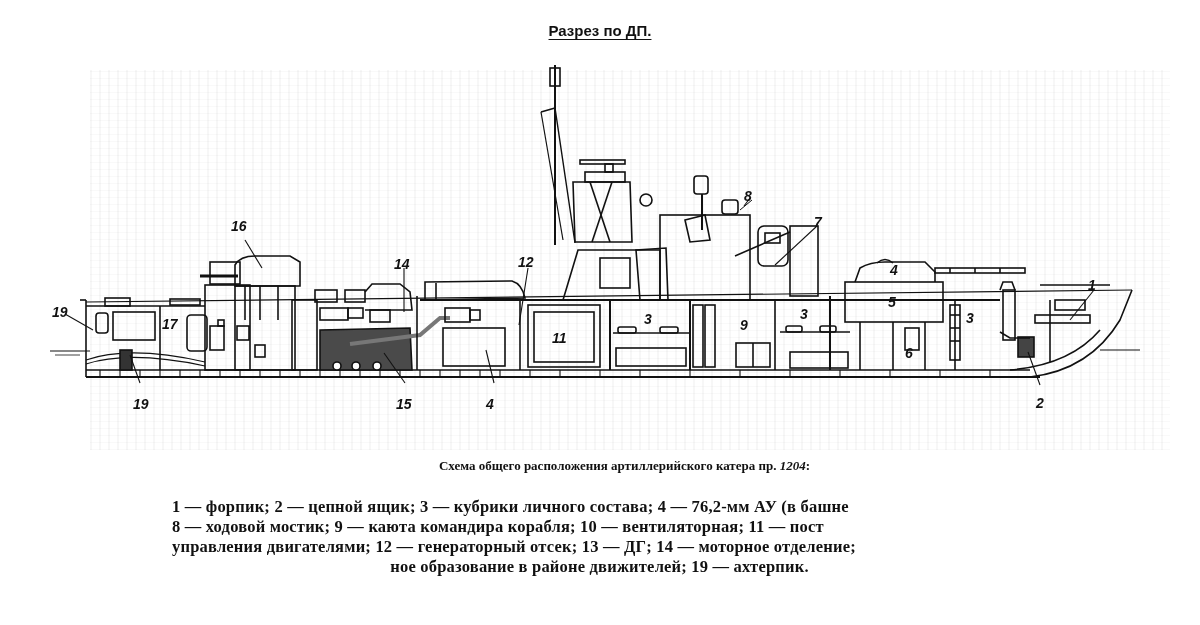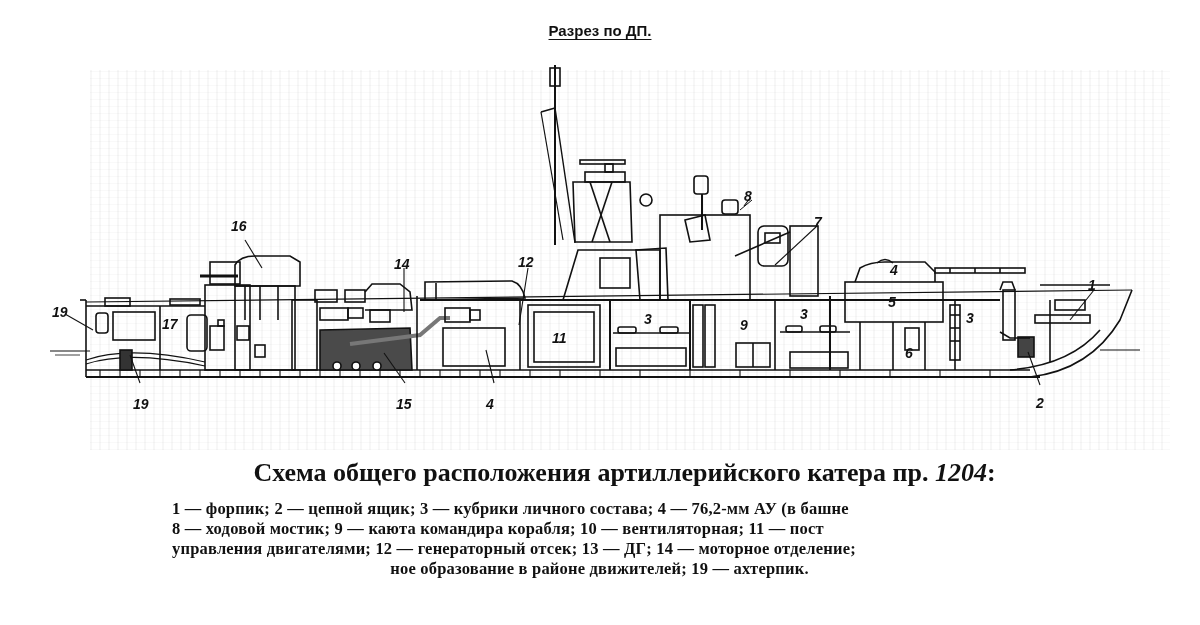--- a/index.html
+++ b/index.html
@@ -3,23 +3,23 @@
 <meta charset="utf-8">
 <style>
   html, body { margin: 0; padding: 0; background: #ffffff; }
   body { width: 1200px; height: 625px; position: relative; overflow: hidden; font-family: "Liberation Serif", serif; color: #111; }
   .title { position: absolute; left: 0; width: 1200px; top: 22px; text-align: center; font-family: "Liberation Sans", sans-serif; font-weight: bold; font-size: 15px; }
   .title span { text-decoration: underline; text-underline-offset: 3px; }
   .ghost { position: absolute; background: repeating-linear-gradient(90deg, rgba(0,0,0,0.03) 0 2px, transparent 2px 9px), repeating-linear-gradient(0deg, rgba(0,0,0,0.025) 0 1px, transparent 1px 7px); }
   svg.diagram { position: absolute; left: 0; top: 0; }
   .lbl { position: absolute; font-family: "Liberation Sans", sans-serif; font-style: italic; font-weight: bold; font-size: 14px; color: #111; }
   .caption { position: absolute; left: 172px; top: 458px; width: 855px; }
-  .cap-title { text-align: center; font-weight: bold; font-size: 26px; margin: 0 0 11px 0; padding-left: 50px; }
+  .cap-title { text-align: center; font-weight: bold; font-size: 13px; margin: 0 0 0 0; padding-left: 50px; }
   .cap-title i { font-style: italic; }
-  .cap-body { font-size: 16.5px; font-weight: bold; line-height: 20px; text-align: justify; letter-spacing: 0.2px; }
+  .cap-body { font-size: 16.5px; font-weight: bold; line-height: 20px; text-align: justify; letter-spacing: 0.2px; margin-top: 23px; }
 </style>
 </head>
 <body>
 
 <div class="title"><span>Разрез по ДП.</span></div>
 
 <div class="ghost" style="left:90px;top:70px;width:1080px;height:380px;"></div>
 
 <svg class="diagram" width="1200" height="460" viewBox="0 0 1200 460" fill="none" stroke="#111" stroke-width="1.6">
 

